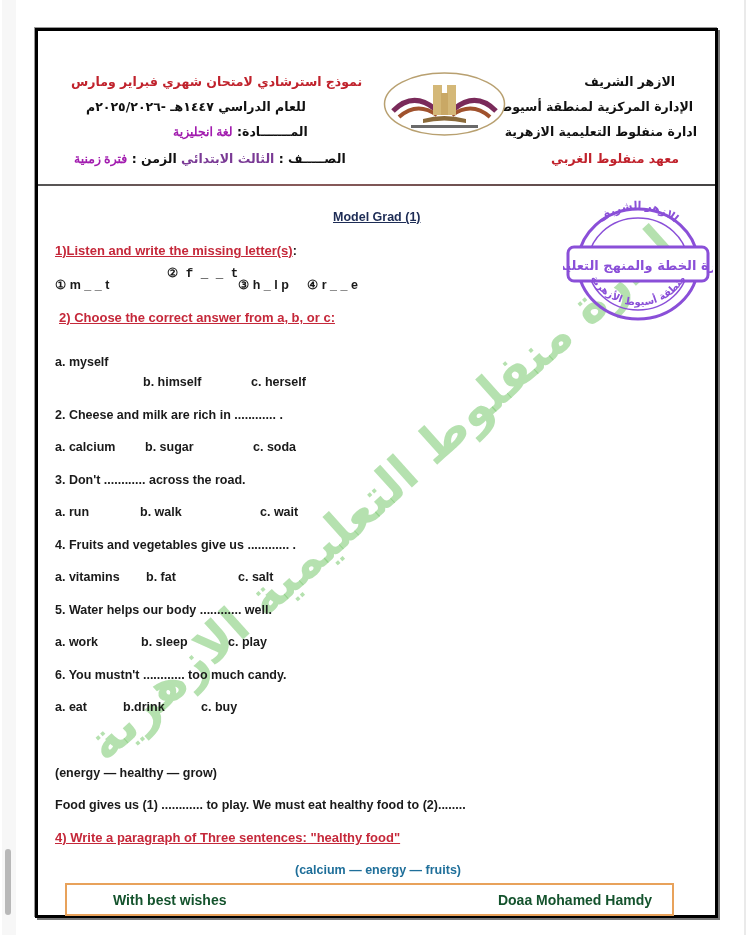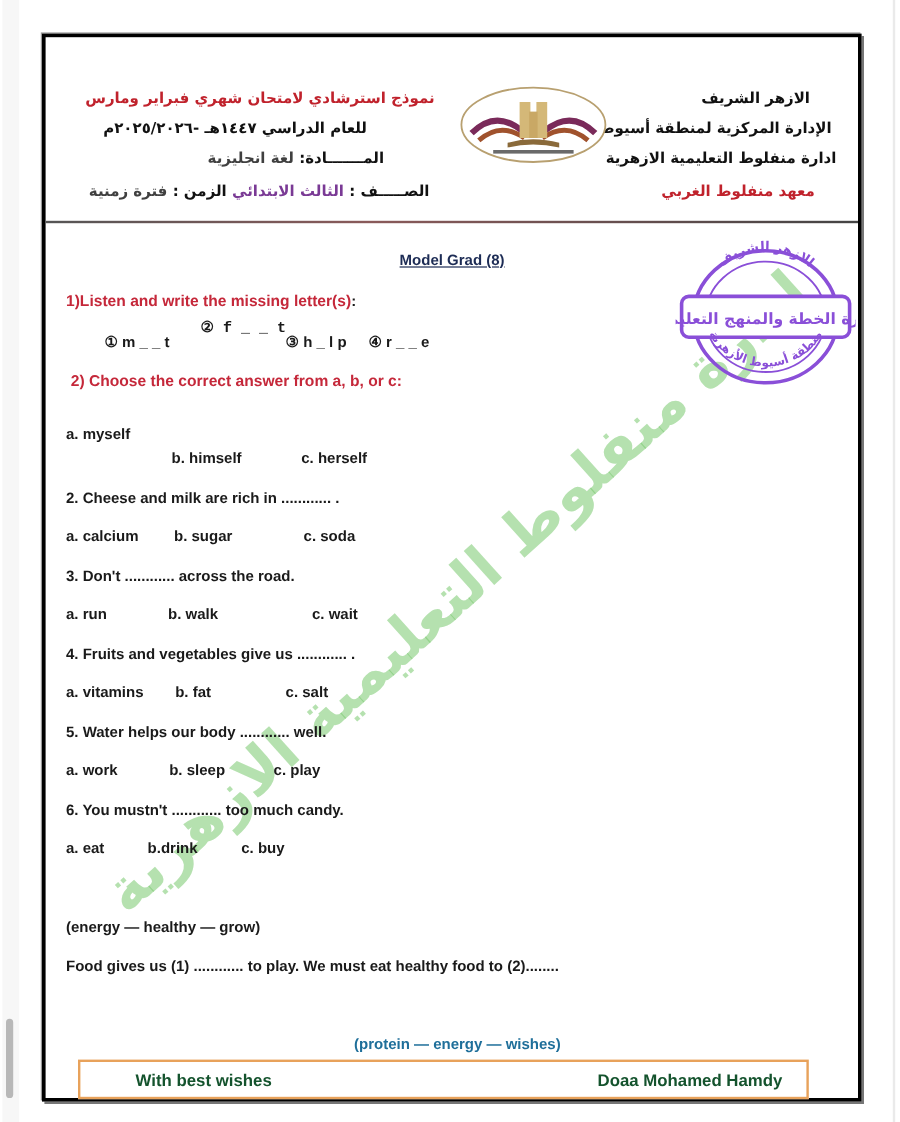--- a/index.html
+++ b/index.html
@@ -14,31 +14,31 @@
     position: absolute; left: 35px; top: 28px; width: 683px; height: 890px;
     border: 3px solid #000; background: #fff;
     box-shadow: 2px 2px 0 #777, -1px -1px 0 #999;
   }
   .abs { position: absolute; white-space: nowrap; }
 
   
   .hdr { font-family: "DejaVu Sans", sans-serif; font-weight: bold; font-size: 12.5px; direction: rtl; }
   .hdr-right { right: 22px; text-align: center; }
   .red { color: #c0222c; }
-  .teal { color: #404040; }
+  .teal { color: #a21caf; font-family: Liberation Serif, serif; }
   .purple { color: #7a3a95; }
   .black { color: #111; }
 
   .logo { left: 345px; top: 40px; width: 123px; height: 66px; }
   .divider { left: 0; top: 153px; width: 677px; height: 2px; background: linear-gradient(90deg,#555,#8a5a5a 40%,#444); }
 
   
   .en { font-family: "Liberation Sans", sans-serif; font-weight: bold; font-size: 12.5px; }
   .title { left: 295px; top: 179px; color: #1d2c55; text-decoration: underline; font-size: 12.5px; }
-  .sec { color: #c5283a; font-size: 13px; }
+  .sec { color: #c5283a; text-decoration: underline; font-size: 13px; }
   .q { color: #1a1a1a; }
   .opt { color: #1a1a1a; }
   .blue-words { color: #1f6f9a; font-size: 12.5px; }
 
   .footer-box {
     left: 27px; top: 852px; width: 609px; height: 33px;
     border: 2px solid #e8a25b; background: #fff;
   }
   .footer-text { font-family: Liberation Sans, sans-serif; font-weight: bold; font-size: 14px; color: #14532d; top: 7px; }
 
@@ -108,27 +108,27 @@
     <rect x="5" y="50" width="140" height="34" rx="6" fill="#fff" stroke="#8a4fd8" stroke-width="3"></rect>
     <text font-family="DejaVu Sans, sans-serif" font-size="11" font-weight="bold" fill="#8a4fd8" text-anchor="middle">
       <textPath href="#arcTop" startOffset="50%">الازهر الشريف</textPath>
     </text>
     <text x="75" y="73" font-family="DejaVu Sans, sans-serif" font-size="13" font-weight="bold" fill="#8a4fd8" text-anchor="middle" direction="rtl">إدارة الخطة والمنهج التعليمي</text>
     <text font-family="DejaVu Sans, sans-serif" font-size="10" font-weight="bold" fill="#8a4fd8" text-anchor="middle">
       <textPath href="#arcBot" startOffset="50%">منطقة أسيوط الأزهرية</textPath>
     </text>
   </svg>
 
-  <div class="abs en title">Model Grad (8)</div>
+  <div class="abs en title">Model Grad (1)</div>
 
   <div class="abs en" style="top:212px; left:17px;">
     <span class="sec">1)Listen and write the missing letter(s)</span><span class="q">:</span>
   </div>
 
-  <div class="abs en q" style="top:246px; left:17px;margin-left:32px;">
+  <div class="abs en q" style="top:246px; left:17px;">
     <span>①</span>
     <span>m _ _ t</span>
   </div>
   <div class="abs en q" style="top:234px; left:129px;font-family:Liberation Mono, monospace;">
     <span>②</span>
     <span>f _ _ t</span>
   </div>
   <div class="abs en q" style="top:246px; left:200px;">
     <span>③</span>
     <span>h _ l p</span>
@@ -165,19 +165,20 @@
   <div class="abs en opt" style="top:604px; left:190px;">c. play</div>
 
   <div class="abs en q" style="top:637px; left:17px;">6. You mustn't ............ too much candy.</div>
   <div class="abs en opt" style="top:669px; left:17px;">a. eat</div>
   <div class="abs en opt" style="top:669px; left:85px;">b.drink</div>
   <div class="abs en opt" style="top:669px; left:163px;">c. buy</div>
 
   <div class="abs en q" style="top:735px; left:17px;">(energy — healthy — grow)</div>
   <div class="abs en q" style="top:767px; left:17px;">Food gives us (1) ............ to play. We must eat healthy food to (2)........</div>
 
-  <div class="abs en blue-words" style="top:832px; left:257px;">(protein — energy — wishes)</div>
+  <div class="abs en sec" style="top:799px; left:17px;">4) Write a paragraph of Three sentences: "healthy food"</div>
+  <div class="abs en blue-words" style="top:832px; left:257px;">(calcium — energy — fruits)</div>
 
   <div class="abs footer-box">
     <span class="abs footer-text" style="left:46px;">With best wishes</span>
     <span class="abs footer-text" style="right:20px;">Doaa Mohamed Hamdy</span>
   </div>
 </div>
 
 </body></html>

